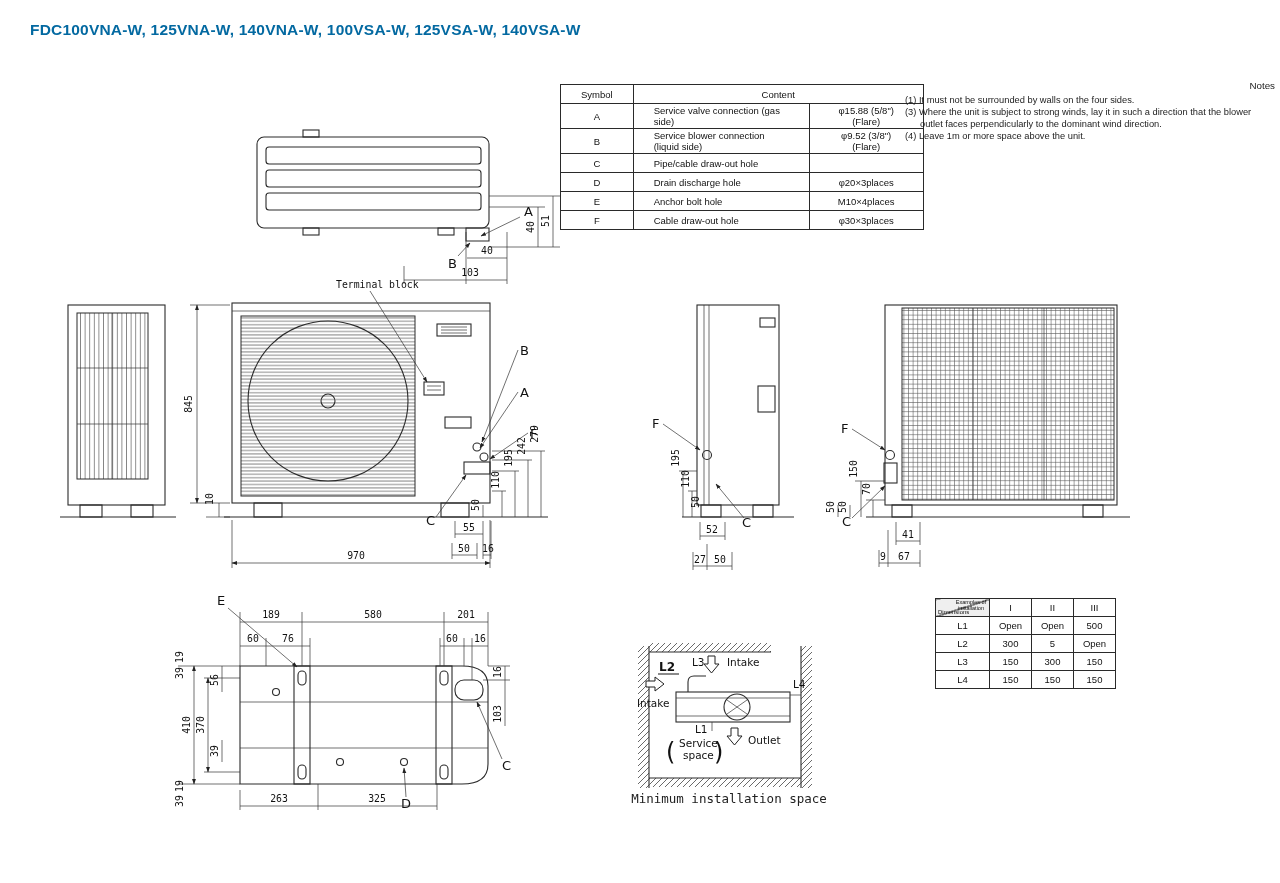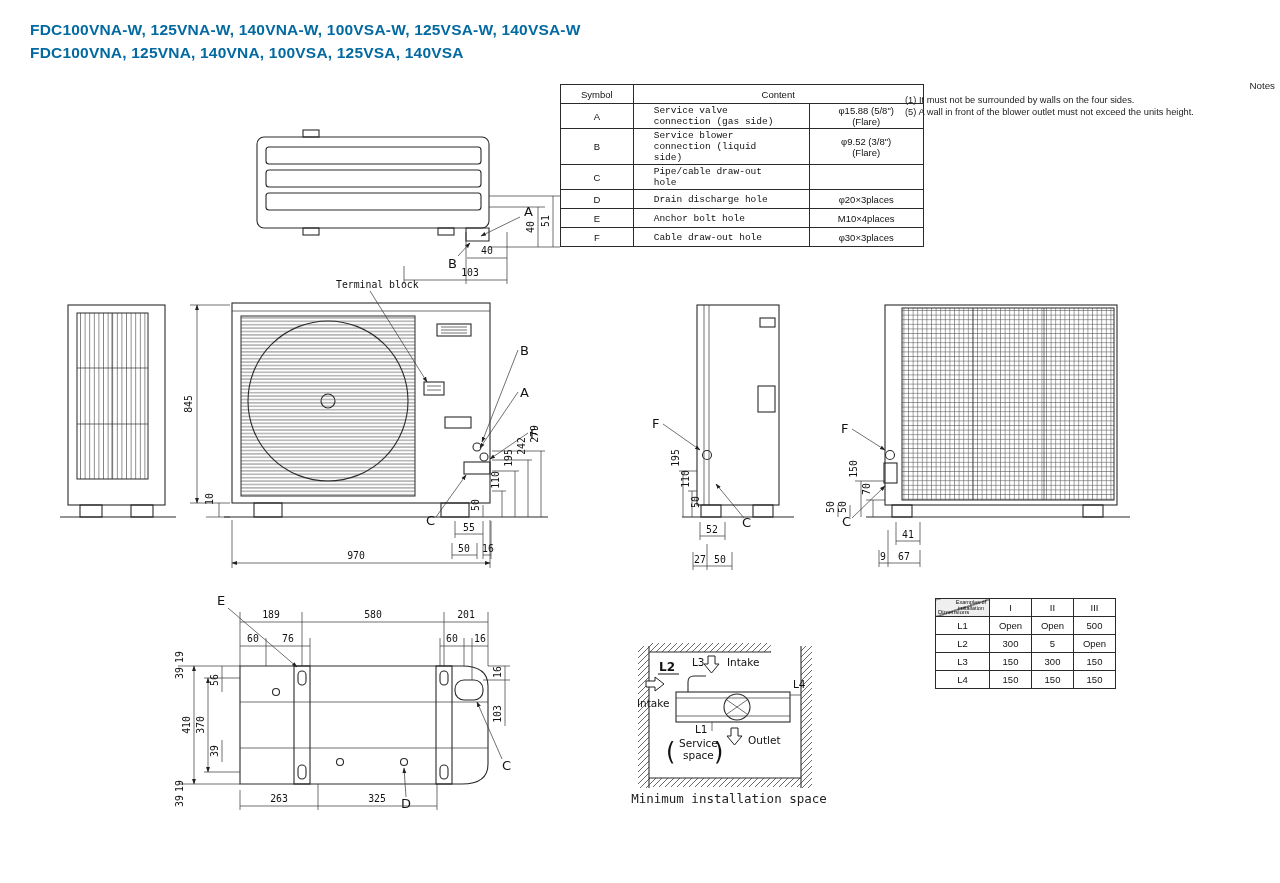--- a/index.html
+++ b/index.html
@@ -9,21 +9,21 @@
 
   .title-block { position:absolute; left:30px; top:18px; z-index:3;
                  font-weight:bold; font-size:15.5px; line-height:1.5; letter-spacing:.2px; color:#0369a1; }
 
   table { border-collapse:collapse; }
 
   .symbol-table { position:absolute; left:560px; top:84px; z-index:3;
                   font-family:"Liberation Sans","DejaVu Sans",sans-serif; font-size:9.5px; color:#111; }
   .symbol-table td { border:1px solid #2a2a2a; height:19px; padding:1px 20px; background:#fff; }
   .symbol-table .col-sym { width:42px; text-align:center; }
-  .symbol-table .col-content { width:176px; text-align:left;font-family:Liberation Mono, monospace; }
+  .symbol-table .col-content { width:176px; text-align:left; }
   .symbol-table .col-spec { width:114px; text-align:center; }
 
   .notes-block { position:absolute; left:897px; top:80px; width:378px; z-index:3;
                  font-size:9.3px; line-height:1.3; color:#1c1c1c; }
   .notes-heading { font-size:9.8px; margin-bottom:1px;text-align:right; }
   .note-item { padding-left:23px; text-indent:-15px; }
 
   .drawing-svg { position:absolute; left:0; top:0; z-index:1; }
   .ln   { stroke:#2b2b2b; stroke-width:1.1; fill:none; }
   .thin { stroke:#333; stroke-width:0.7; fill:none; }
@@ -44,21 +44,20 @@
   .corner-top { position:absolute; top:1px; right:1px; font-size:5.5px; line-height:1.05; width:34px; text-align:center; }
   .corner-bottom { position:absolute; bottom:1px; left:2px; font-size:6px; }
 </style>
 </head>
 <body>
 
 <div class="page">
 
   <div class="title-block">
     <div>FDC100VNA-W, 125VNA-W, 140VNA-W, 100VSA-W, 125VSA-W, 140VSA-W</div>
-    <div>FDC100VNA, 125VNA, 140VNA, 100VSA, 125VSA, 140VSA</div>
   </div>
 
   <table class="symbol-table">
     <tbody>
       <tr>
         <td class="col-sym">Symbol</td>
         <td colspan="2" style="text-align:center">Content</td>
       </tr>
       <tr>
         <td class="col-sym">A</td>
@@ -89,21 +88,22 @@
         <td class="col-sym">F</td>
         <td class="col-content">Cable draw-out hole</td>
         <td class="col-spec">φ30×3places</td>
       </tr>
     </tbody>
   </table>
 
   <div class="notes-block">
     <div class="notes-heading">Notes</div>
     <div class="note-item">(1) It must not be surrounded by walls on the four sides.</div>
-    <div class="note-item">(5) A wall in front of the blower outlet must not exceed the units height.</div>
+    <div class="note-item">(3) Where the unit is subject to strong winds, lay it in such a direction that the blower outlet faces perpendicularly to the dominant wind direction.</div>
+    <div class="note-item">(4) Leave 1m or more space above the unit.</div>
   </div>
 
   <svg class="drawing-svg" width="1280" height="883" viewBox="0 0 1280 883">
     <defs>
       <pattern id="hlines" width="4" height="3.4" patternUnits="userSpaceOnUse">
         <path d="M0 1.7 H4" stroke="#3a3a3a" stroke-width="0.65"></path>
       </pattern>
       <pattern id="vlines" width="4.6" height="4" patternUnits="userSpaceOnUse">
         <path d="M2.3 0 V4" stroke="#4a4a4a" stroke-width="0.65"></path>
       </pattern>

